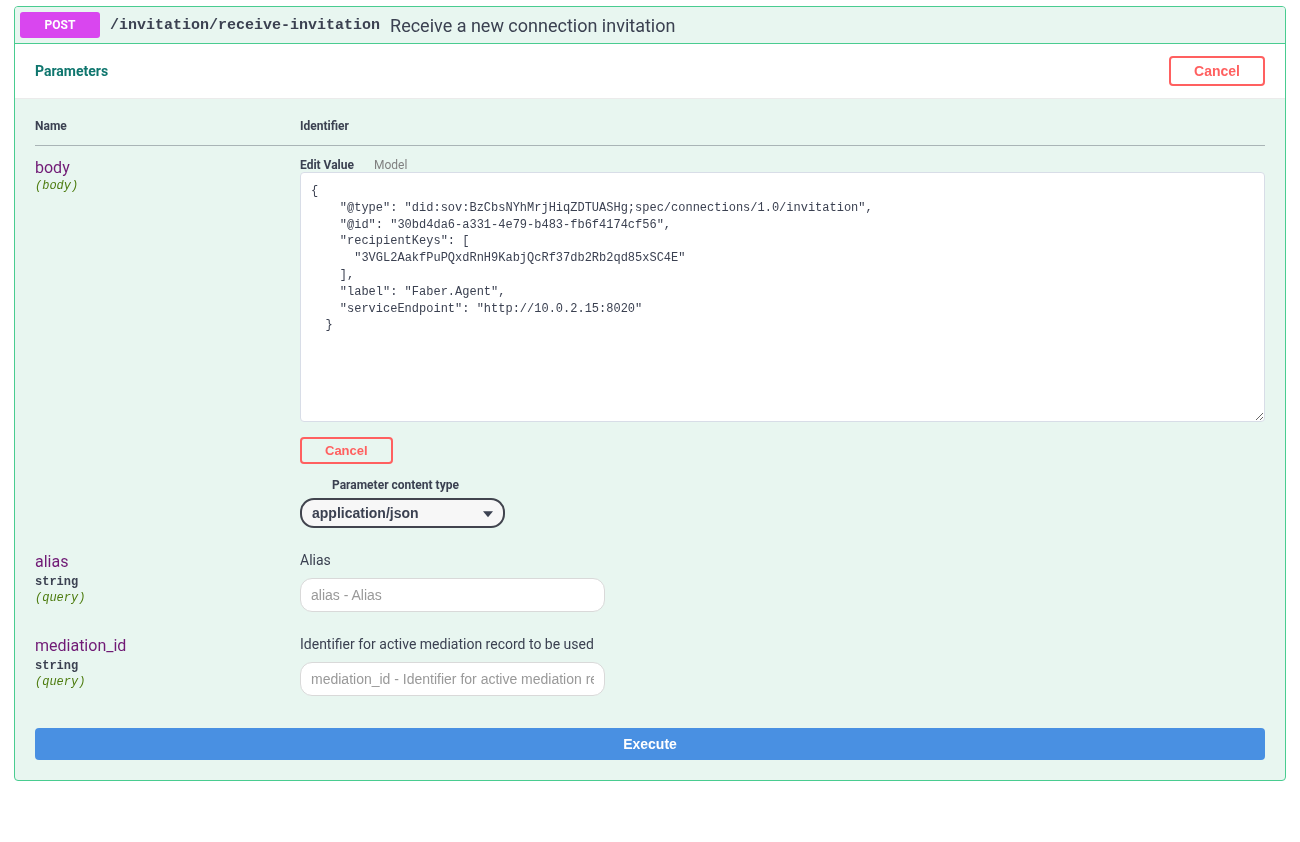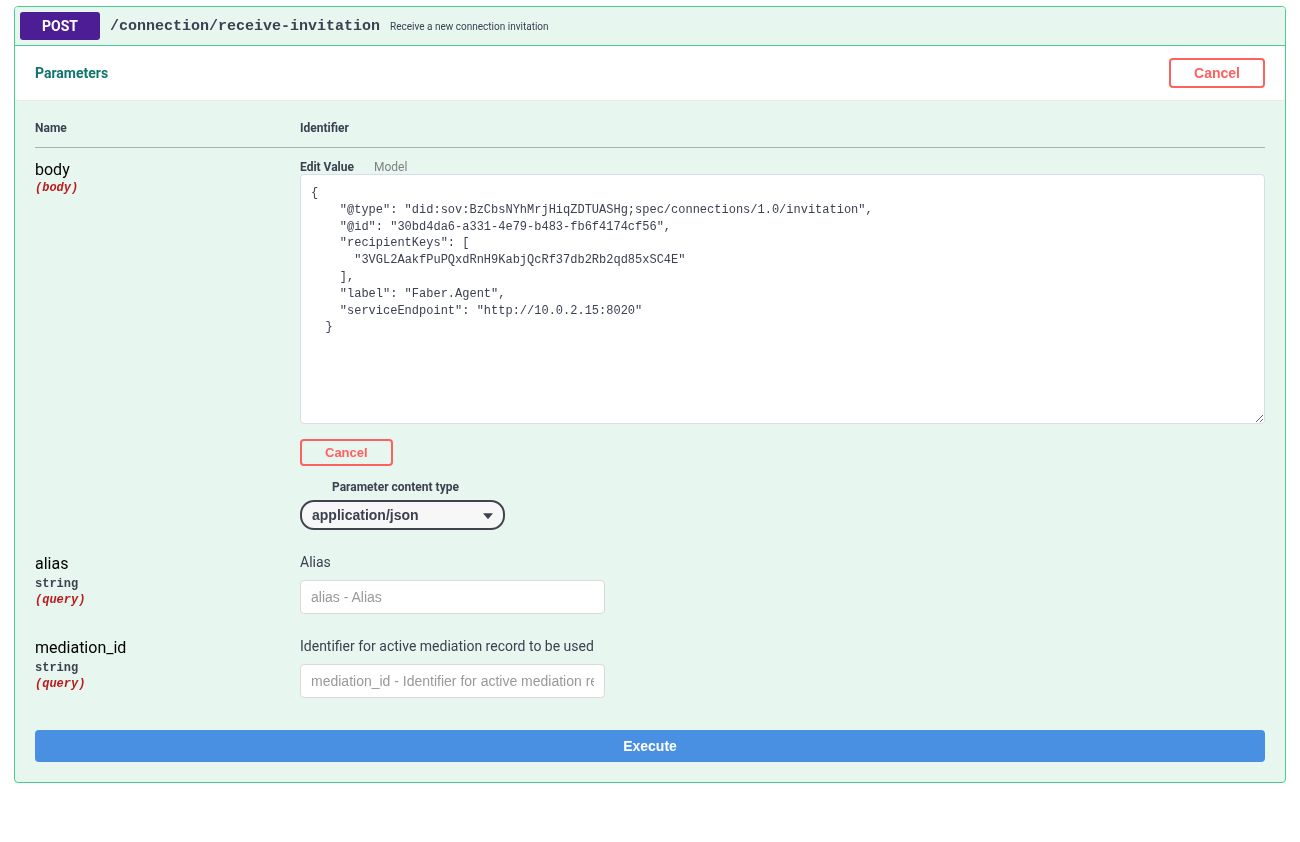--- a/index.html
+++ b/index.html
@@ -19,39 +19,39 @@
     overflow: hidden;
   }
   .opblock-summary {
     display: flex;
     align-items: center;
     padding: 5px;
     border-bottom: 1px solid #49cc90;
     background: #e8f6f0;
   }
   .method-badge {
-    background: #4c1d95;
+    background: #d946ef;
     color: #fff;
     font-weight: 700;
-    font-size: 14px;
+    font-size: 12px;
     padding: 6px 15px;
     border-radius: 3px;
     min-width: 80px;
     text-align: center;
     margin-right: 10px;
   }
   .path {
     font-family: "Courier New", monospace;
     font-size: 15px;
     font-weight: 600;
     color: #3b4151;
     margin-right: 10px;
   }
   .summary-desc {
-    font-size: 10px;
+    font-size: 18px;
     color: #3b4151;
   }
   .parameters-header {
     display: flex;
     justify-content: space-between;
     align-items: center;
     padding: 12px 20px;
     background: #fff;
     border-bottom: 1px solid rgba(0,0,0,0.08);
   }
@@ -98,36 +98,35 @@
   .params-table td {
     vertical-align: top;
     padding: 12px 0;
   }
   .col-name {
     width: 265px;
   }
   .param-name {
     font-size: 16px;
     font-weight: 400;
-    color: #000000;
+    color: #701a75;
   }
   .param-type {
     font-family: "Courier New", monospace;
     font-size: 12px;
     font-weight: 600;
     color: #3b4151;
     margin-top: 4px;
   }
   .param-in {
     font-family: "Courier New", monospace;
     font-size: 12px;
     font-style: italic;
-    color: #b91c1c;
+    color: #4d7c0f;
     margin-top: 2px;
-    font-weight: bold;
   }
   .tab-row {
     display: flex;
     gap: 20px;
     margin-bottom: 0;
     font-size: 12px;
   }
   .tab-item {
     cursor: pointer;
     font-weight: 700;
@@ -185,21 +184,21 @@
     border-top: 6px solid #3b4151;
     pointer-events: none;
   }
   .param-desc {
     font-size: 14px;
     color: #3b4151;
     margin-bottom: 10px;
   }
   .text-input {
     border: 1px solid #d9d9d9;
-    border-radius: 4px;
+    border-radius: 12px;
     padding: 8px 10px;
     font-size: 14px;
     width: 305px;
     background: #fff;
   }
   .text-input::placeholder {
     color: #999;
   }
   .execute-wrapper {
     padding: 0 20px 20px;
@@ -217,21 +216,21 @@
   }
   .mt-12 { margin-top: 12px; }
 </style>
 </head>
 <body>
 
 <div class="opblock">
 
   <div class="opblock-summary">
     <span class="method-badge">POST</span>
-    <span class="path">/connection/receive-invitation</span>
+    <span class="path">/invitation/receive-invitation</span>
     <span class="summary-desc">Receive a new connection invitation</span>
   </div>
 
   <div class="parameters-header">
     <span class="parameters-title">Parameters</span>
     <button class="btn-cancel">Cancel</button>
   </div>
 
   <div class="params-body">
     <table class="params-table">

